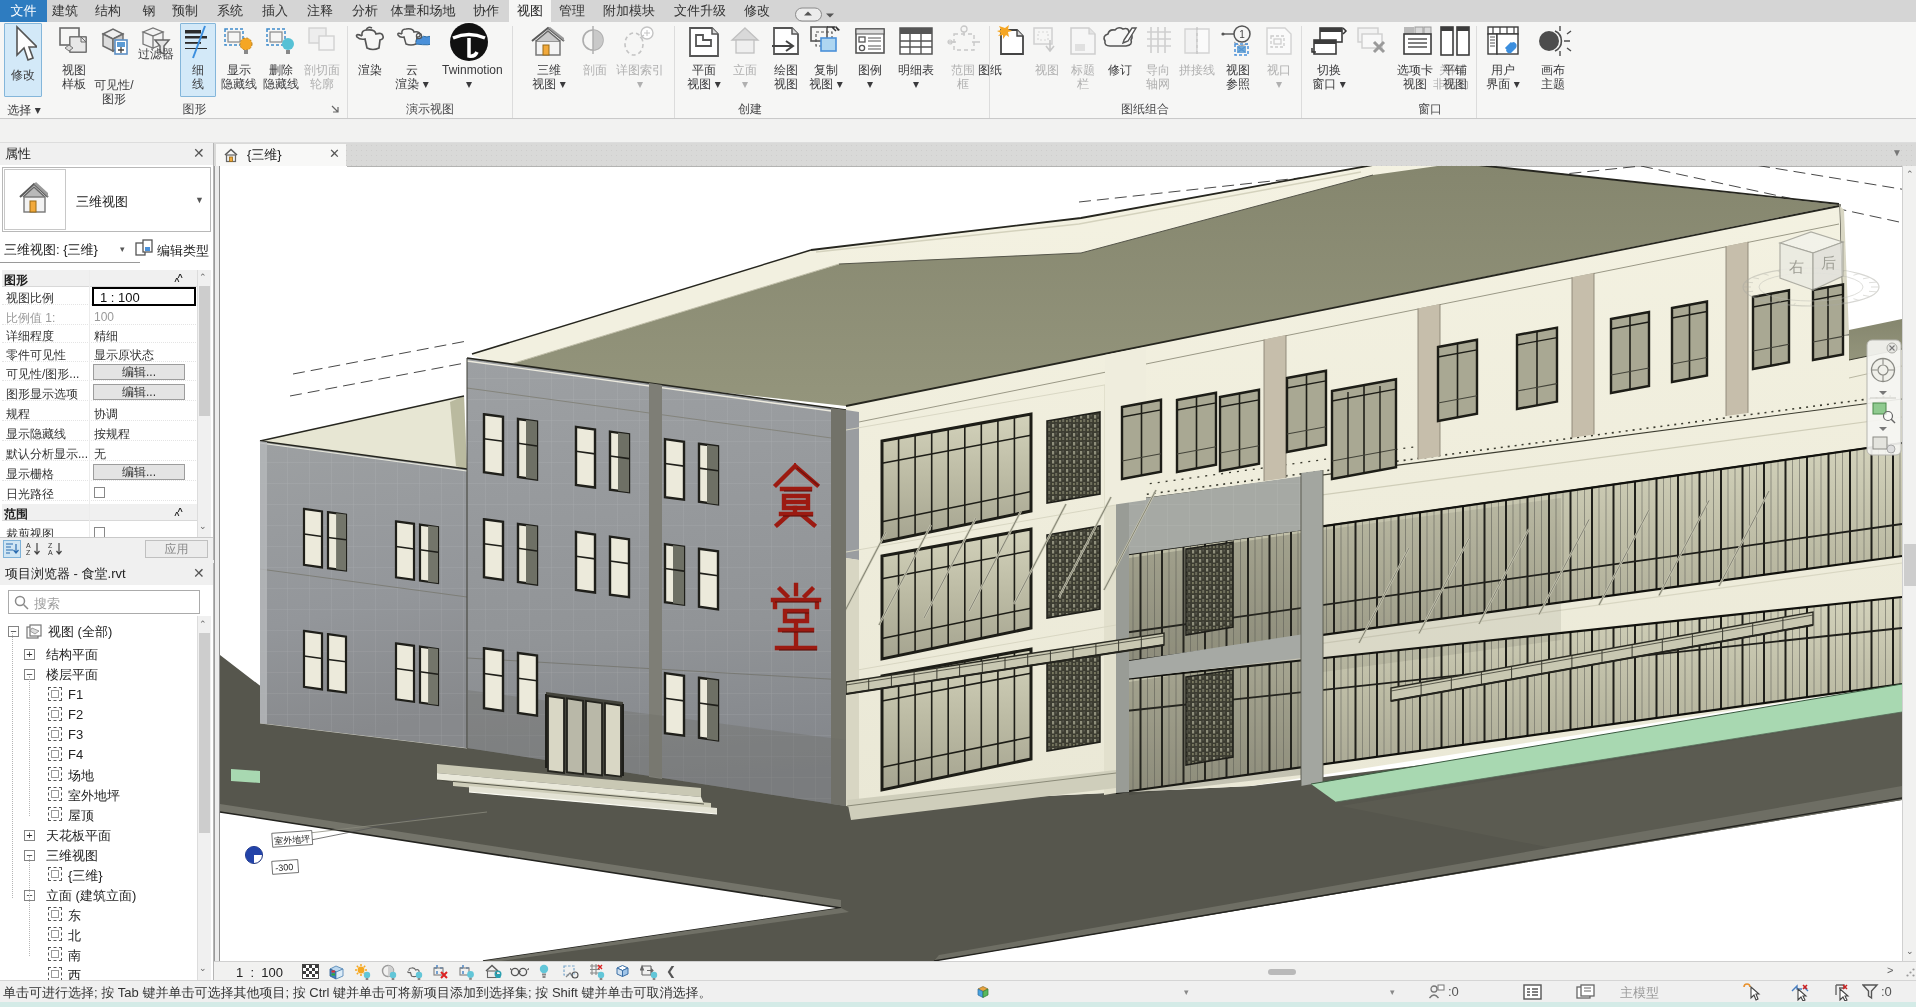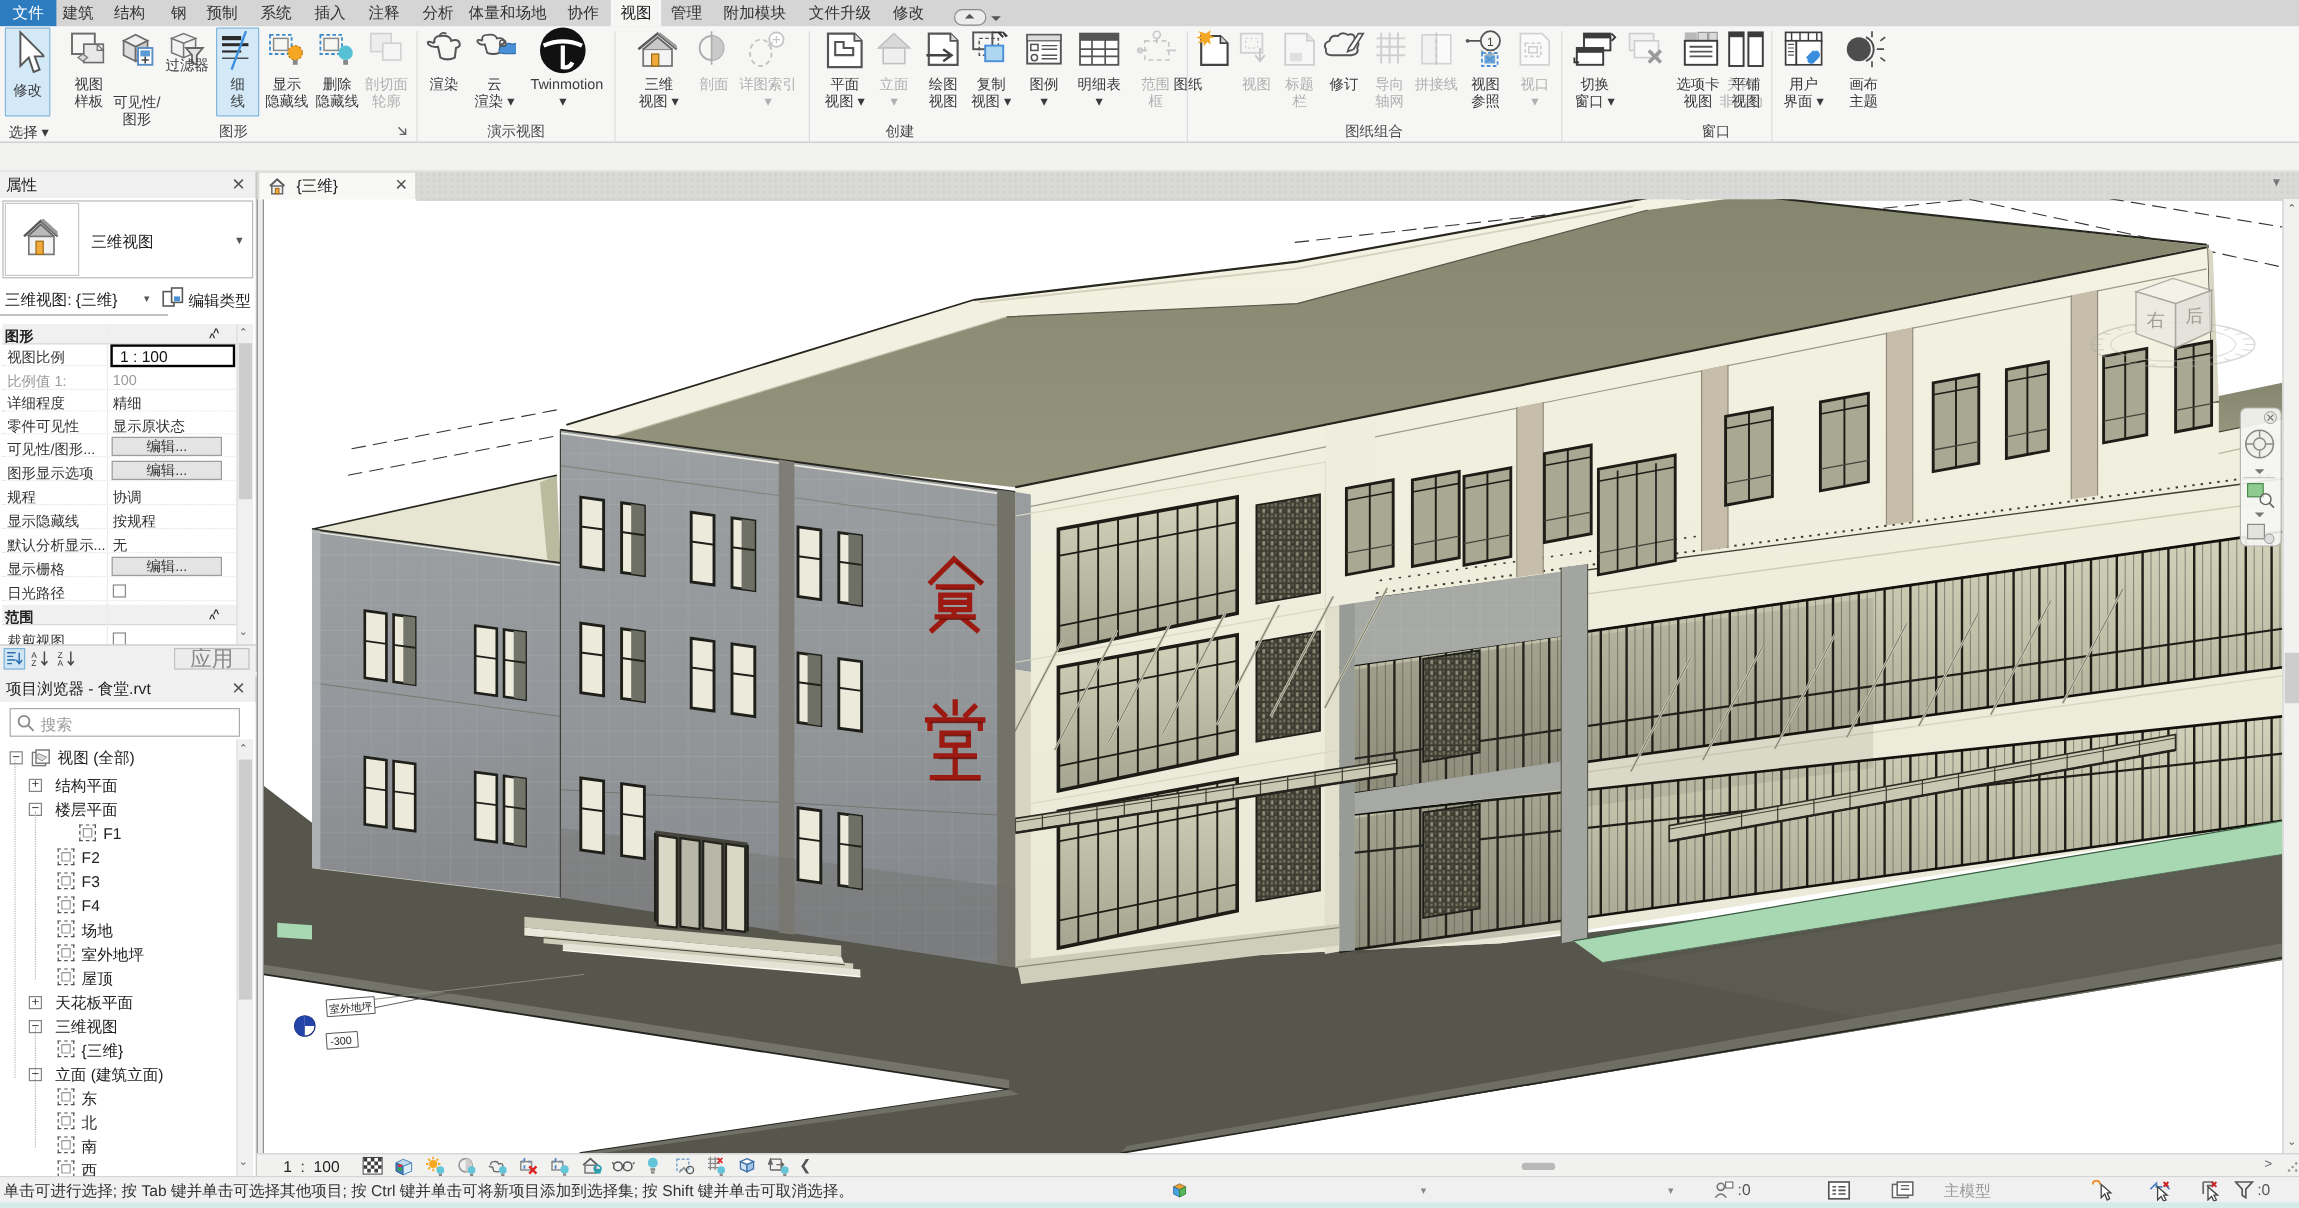--- a/index.html
+++ b/index.html
@@ -442,21 +442,21 @@
     <svg class="abs" style="left:26px;top:399px;" width="16" height="14" viewBox="0 0 16 14">
         <text x="0" y="6" font-size="7" fill="#333">A</text>
         <text x="0" y="13" font-size="7" fill="#333">Z</text>
         <path d="M11 1 v11 m-2.5 -3 l2.5 3 2.5 -3" stroke="#444" stroke-width="1.2" fill="none"></path>
       </svg>
     <svg class="abs" style="left:48px;top:399px;" width="16" height="14" viewBox="0 0 16 14">
         <text x="0" y="6" font-size="7" fill="#333">Z</text>
         <text x="0" y="13" font-size="7" fill="#333">A</text>
         <path d="M11 1 v11 m-2.5 -3 l2.5 3 2.5 -3" stroke="#444" stroke-width="1.2" fill="none"></path>
       </svg>
-    <div class="abs" style="left:145px;top:397px;width:63px;height:18px;background:#ececec;border:1px solid #c0c0c0;font-size:18px;color:#8a8a8a;text-align:center;line-height:17px;">应用</div>
+    <div class="abs" style="left:145px;top:397px;width:63px;height:18px;background:#ececec;border:1px solid #c0c0c0;font-size:12px;color:#8a8a8a;text-align:center;line-height:17px;">应用</div>
   </div>
   <div id="browser" class="panel">
     <div class="ptitle">项目浏览器 - 食堂.rvt</div>
     <div class="pclose">✕</div>
     <div class="abs" style="left:0;top:22px;width:213px;height:395px;background:#fff;"></div>
     <div class="abs" style="left:8px;top:27px;width:192px;height:24px;background:#fff;border:1px solid #ababab;"></div>
     <svg class="abs" style="left:14px;top:32px;" width="15" height="15" viewBox="0 0 15 15">
         <circle cx="6" cy="6" r="4.5" fill="none" stroke="#8a8a8a" stroke-width="1.5"></circle>
         <path d="M9.5 9.5 L14 14" stroke="#8a8a8a" stroke-width="1.5"></path>
       </svg>
@@ -471,21 +471,21 @@
         <span class="tlab" style="left:48px;">视图 (全部)</span>
       </div>
     <div class="trow" style="top:82px;">
         <span class="tbox" style="left:24px;">+</span>
         <span class="tlab" style="left:46px;text-align:center;">结构平面</span>
       </div>
     <div class="trow" style="top:102px;">
         <span class="tbox" style="left:24px;">−</span>
         <span class="tlab" style="left:46px;">楼层平面</span>
       </div>
-    <div class="trow" style="top:123px;margin-left:18px;">
+    <div class="trow" style="top:123px;">
         <span class="ticon" style="left:48px;"></span>
         <span class="tlab" style="left:68px;">F1</span>
       </div>
     <div class="trow" style="top:143px;">
         <span class="ticon" style="left:48px;"></span>
         <span class="tlab" style="left:68px;">F2</span>
       </div>
     <div class="trow" style="top:163px;">
         <span class="ticon" style="left:48px;"></span>
         <span class="tlab" style="left:68px;">F3</span>

